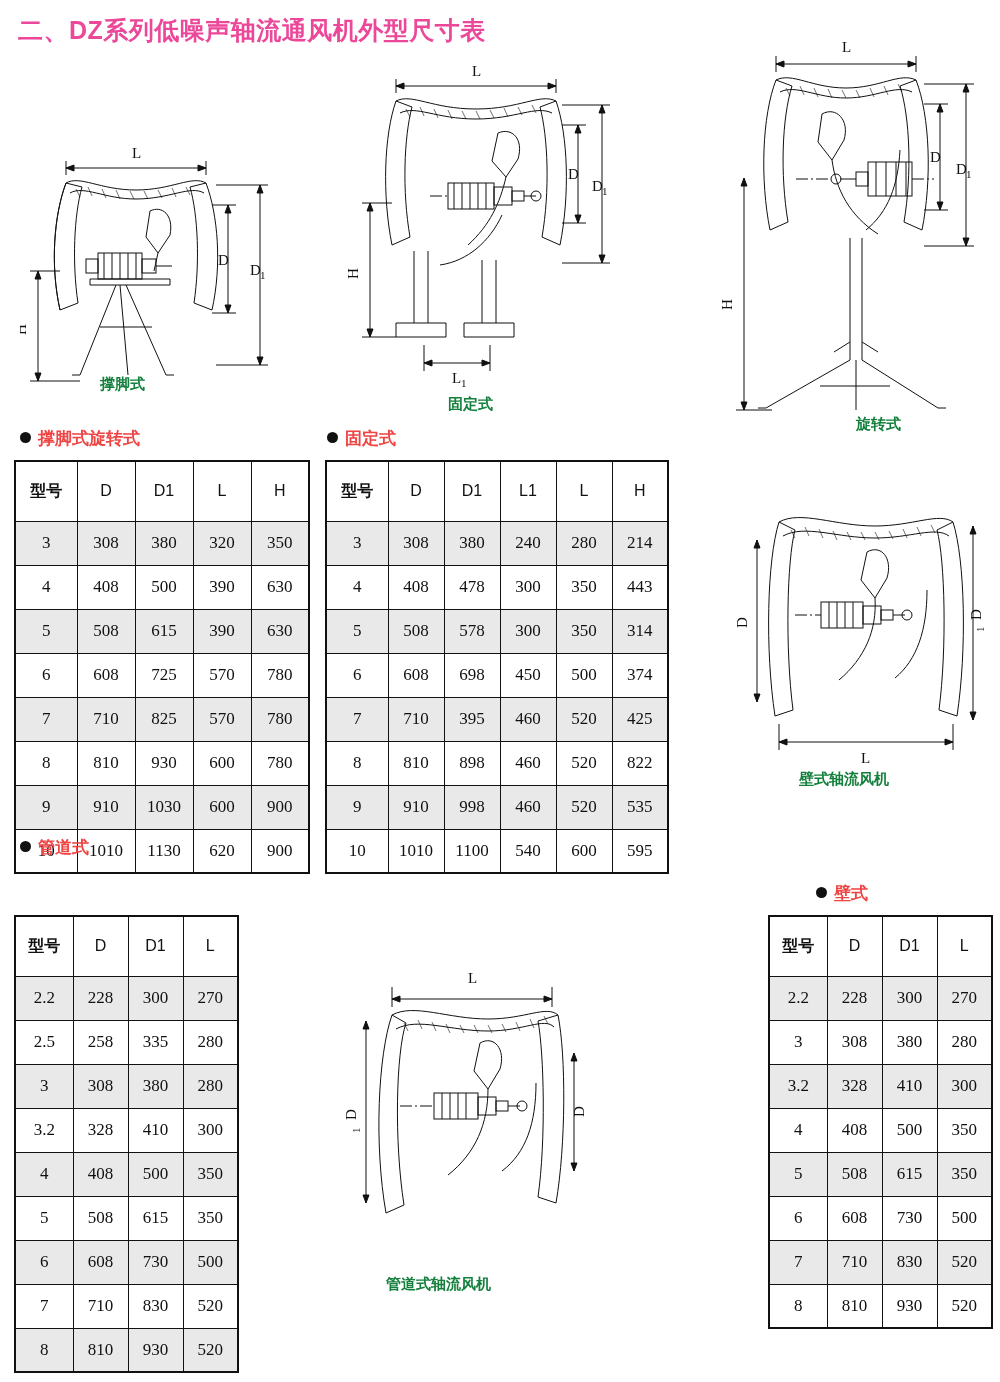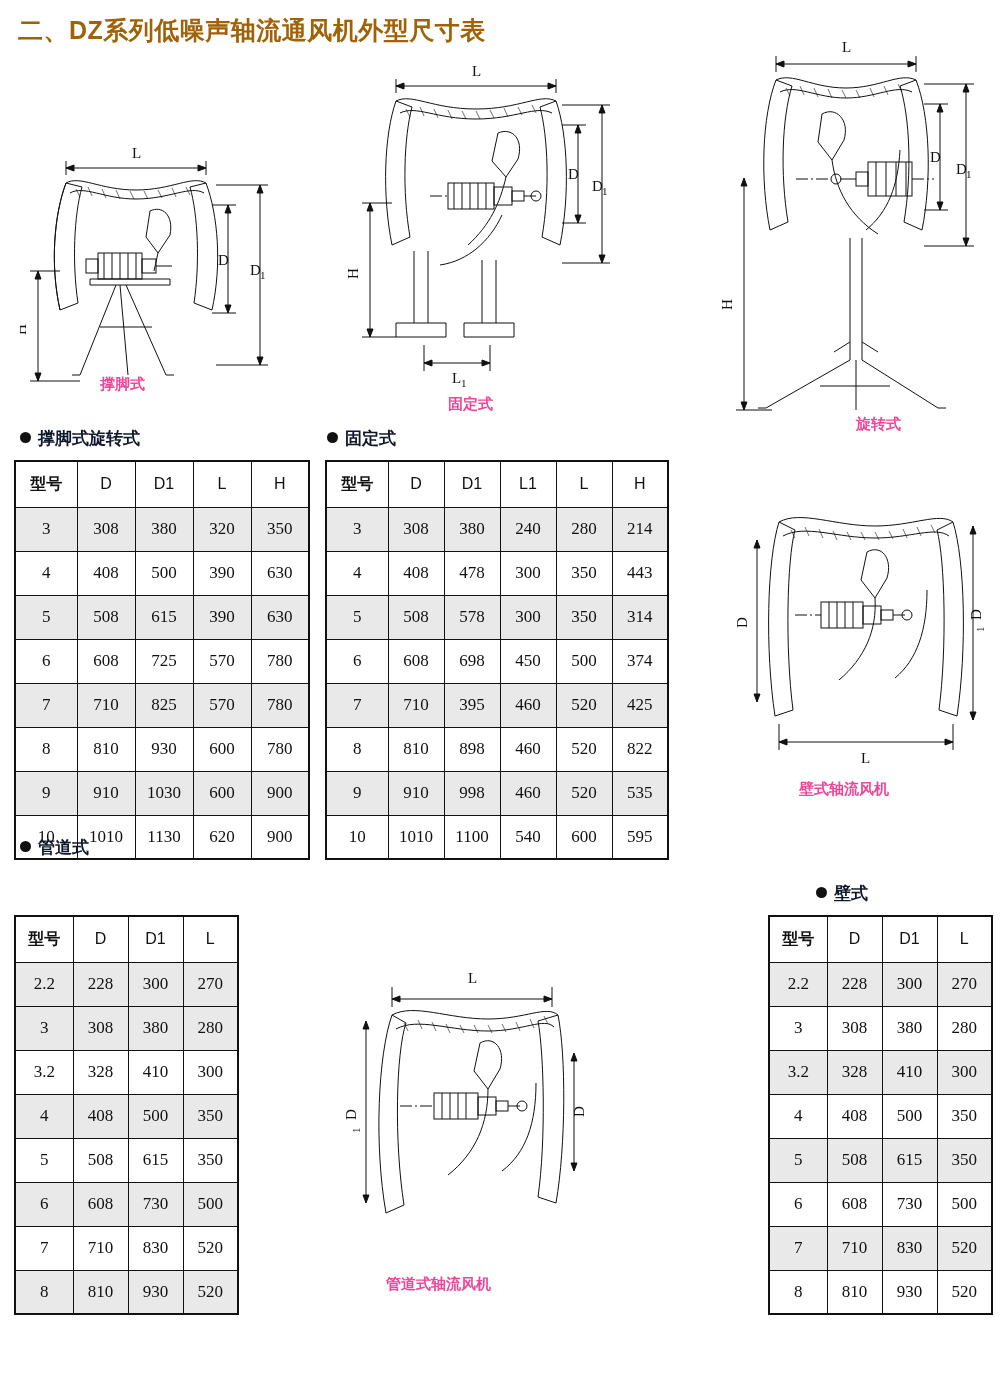--- a/index.html
+++ b/index.html
@@ -8,33 +8,33 @@
     width: 1000px; height: 1382px;
     background: #ffffff;
     font-family: "Liberation Sans", sans-serif;
     color: #111;
   }
   .page { position: relative; width: 1000px; height: 1382px; overflow: hidden; }
 
   .page-title {
     position: absolute; left: 18px; top: 14px;
     font-size: 25px; font-weight: bold; letter-spacing: 0.5px;
-    color: #a16207;
+    color: #ec4899;
   }
 
   
   .figure { position: absolute; }
   .fig-caption {
-    position: absolute; font-size: 15px; font-weight: bold; color: #ec4899;
+    position: absolute; font-size: 15px; font-weight: bold; color: #15803d;
     white-space: nowrap;
   }
 
   
   .sec-head {
-    position: absolute; font-size: 17px; font-weight: bold; color: #0f172a;
+    position: absolute; font-size: 17px; font-weight: bold; color: #ef4444;
     white-space: nowrap;
   }
   .sec-head .bullet {
     display: inline-block; width: 11px; height: 11px; border-radius: 50%;
     background: #111; margin-right: 7px; vertical-align: middle;
     position: relative; top: -2px;
   }
 
   
   table.dim {
@@ -49,21 +49,21 @@
     font-size: 17px;
     font-family: "Liberation Serif", serif;
     color: #111;
     height: 44px;
     padding: 0 4px;
   }
   table.dim th {
     font-weight: normal;
     font-family: "Liberation Sans", sans-serif;
     font-size: 16px;
-    height: 46px;
+    height: 60px;
   }
   table.dim th.model { font-weight: bold; }
   table.dim tr.alt td { background: #e9e9e9; }
 
   
   .t-a th:nth-child(1), .t-a td:nth-child(1) { width: 62px; }
   .t-a th, .t-a td { width: 58px; }
 
   .t-b th:nth-child(1), .t-b td:nth-child(1) { width: 62px; }
   .t-b th, .t-b td { width: 56px; }
@@ -529,21 +529,21 @@
         <line x1="218" y1="244" x2="218" y2="270"></line>
         <line x1="44" y1="262" x2="218" y2="262"></line>
         <polygon points="44,262 52,259 52,265" fill="#111"></polygon>
         <polygon points="218,262 210,259 210,265" fill="#111"></polygon>
       </g>
       <text class="dimtext" x="12" y="148" transform="rotate(-90 12 148)">D</text>
       <text class="dimtext" x="246" y="140" transform="rotate(-90 246 140)">D</text>
       <text class="dimtext small" x="249" y="152" transform="rotate(-90 249 152)">1</text>
       <text class="dimtext" x="126" y="283">L</text>
     </svg>
-    <div class="fig-caption" style="left:64px; top:290px;margin-top:10px;">壁式轴流风机</div>
+    <div class="fig-caption" style="left:64px; top:290px;">壁式轴流风机</div>
   </div>
 
   <div class="sec-head" style="left:20px; top:836px;">
     <span class="bullet"></span><span>管道式</span>
   </div>
   <div class="sec-head" style="left:816px; top:882px;">
     <span class="bullet"></span><span>壁式</span>
   </div>
 
   <table class="dim t-c" id="tbl-duct" style="left:14px; top:915px;">
@@ -554,20 +554,26 @@
           <th>D1</th>
           <th>L</th>
         </tr>
       </thead>
     <tbody>
         <tr class="alt">
           <td>2.2</td>
           <td>228</td>
           <td>300</td>
           <td>270</td>
+        </tr>
+        <tr>
+          <td>2.5</td>
+          <td>258</td>
+          <td>335</td>
+          <td>280</td>
         </tr>
         <tr class="alt">
           <td>3</td>
           <td>308</td>
           <td>380</td>
           <td>280</td>
         </tr>
         <tr>
           <td>3.2</td>
           <td>328</td>

